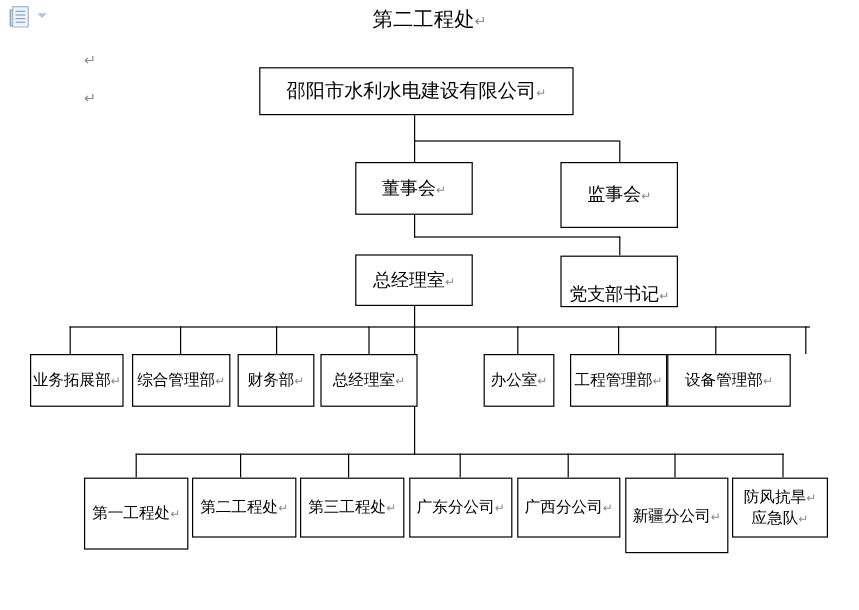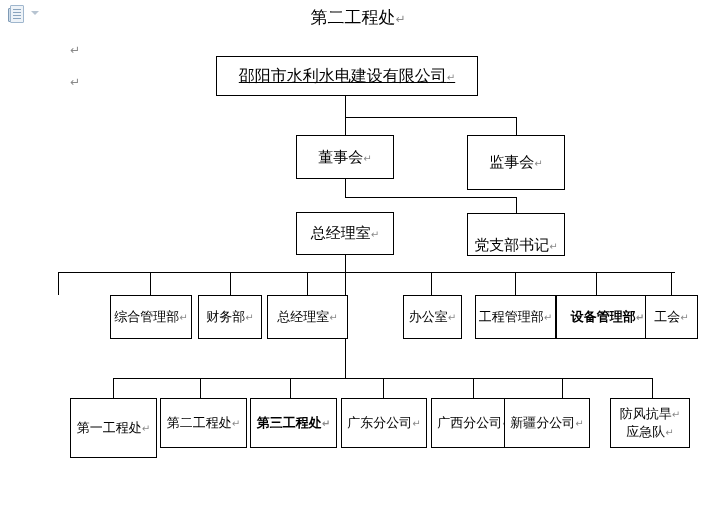--- a/index.html
+++ b/index.html
@@ -106,21 +106,21 @@
   .node .txt {
     display: block;
     white-space: nowrap;
   }
   .node .mk {
     color: #8a8a8a;
     font-size: 10px;
     font-family: "DejaVu Sans", sans-serif;
   }
 
-  .lvl1 { font-size: 16px; text-decoration: underline; }
+  .lvl1 { font-size: 16px; }
   .lvl2 { font-size: 15px; }
   .lvl3 { font-size: 15px; }
   .lvl4 { font-size: 13px; }
   .lvl5 { font-size: 13px; }
 
   
   .ln {
     position: absolute;
     background: #000000;
     z-index: 1;
@@ -187,58 +187,58 @@
     <span class="txt"><span>监事会</span><span class="mk">↵</span></span>
   </div>
 
   <div class="node lvl3" style="left:296px; top:212px; width:98px; height:43px;">
     <span class="txt"><span>总经理室</span><span class="mk">↵</span></span>
   </div>
   <div class="node lvl3" style="left:467px; top:213px; width:98px; height:43px;align-items:flex-end;">
     <span class="txt"><span>党支部书记</span><span class="mk">↵</span></span>
   </div>
 
+  <div class="node lvl4" style="left:25px; top:295px; width:78px; height:44px;">
+    <span class="txt"><span>业务拓展部</span><span class="mk">↵</span></span>
+  </div>
   <div class="node lvl4" style="left:110px; top:295px; width:82px; height:44px;">
     <span class="txt"><span>综合管理部</span><span class="mk">↵</span></span>
   </div>
   <div class="node lvl4" style="left:198px; top:295px; width:64px; height:44px;">
     <span class="txt"><span>财务部</span><span class="mk">↵</span></span>
   </div>
   <div class="node lvl4" style="left:267px; top:295px; width:81px; height:44px;">
     <span class="txt"><span>总经理室</span><span class="mk">↵</span></span>
   </div>
   <div class="node lvl4" style="left:475px; top:295px; width:81px; height:44px;">
     <span class="txt"><span>工程管理部</span><span class="mk">↵</span></span>
   </div>
   <div class="node lvl4" style="left:403px; top:295px; width:59px; height:44px;">
     <span class="txt"><span>办公室</span><span class="mk">↵</span></span>
   </div>
-  <div class="node lvl4" style="left:556px; top:295px; width:103px; height:44px;font-weight:bold;">
+  <div class="node lvl4" style="left:556px; top:295px; width:103px; height:44px;">
     <span class="txt"><span>设备管理部</span><span class="mk">↵</span></span>
-  </div>
-  <div class="node lvl4" style="left:645px; top:295px; width:53px; height:44px;">
-    <span class="txt"><span>工会</span><span class="mk">↵</span></span>
   </div>
 
   <div class="node lvl5" style="left:70px; top:398px; width:87px; height:60px;">
     <span class="txt"><span>第一工程处</span><span class="mk">↵</span></span>
   </div>
   <div class="node lvl5" style="left:160px; top:398px; width:87px; height:50px;">
     <span class="txt"><span>第二工程处</span><span class="mk">↵</span></span>
   </div>
-  <div class="node lvl5" style="left:250px; top:398px; width:87px; height:50px;font-weight:bold;">
+  <div class="node lvl5" style="left:250px; top:398px; width:87px; height:50px;">
     <span class="txt"><span>第三工程处</span><span class="mk">↵</span></span>
   </div>
   <div class="node lvl5" style="left:341px; top:398px; width:86px; height:50px;">
     <span class="txt"><span>广东分公司</span><span class="mk">↵</span></span>
   </div>
   <div class="node lvl5" style="left:431px; top:398px; width:86px; height:50px;">
     <span class="txt"><span>广西分公司</span><span class="mk">↵</span></span>
   </div>
-  <div class="node lvl5" style="left:504px; top:398px; width:86px; height:50px;text-align:right;">
+  <div class="node lvl5" style="left:521px; top:398px; width:86px; height:63px;text-align:right;">
     <span class="txt"><span>新疆分公司</span><span class="mk">↵</span></span>
   </div>
   <div class="node lvl5" style="left:610px; top:398px; width:80px; height:50px; flex-direction:column; justify-content:center;">
     <span class="txt"><span>防风抗旱</span><span class="mk">↵</span></span>
     <span class="txt"><span>应急队</span><span class="mk">↵</span></span>
   </div>
 
 </div>
 
 </body></html>

